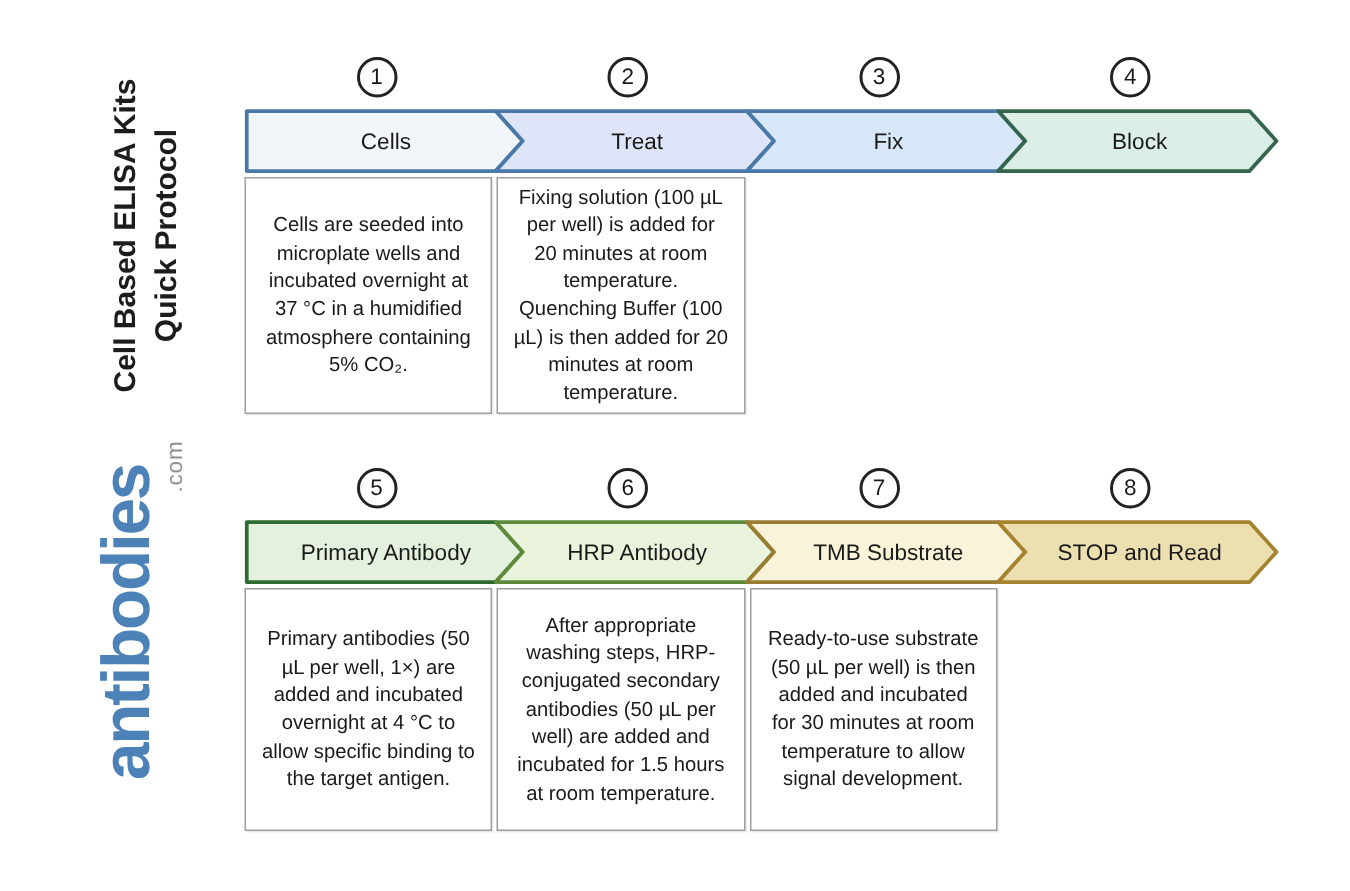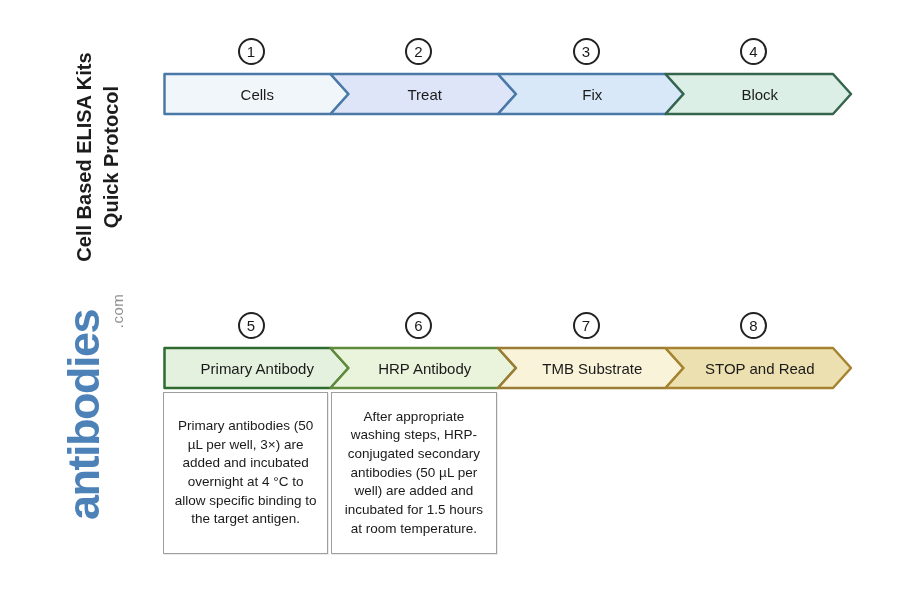--- a/index.html
+++ b/index.html
@@ -87,20 +87,26 @@
       <polygon stroke-width="2.5" stroke-linejoin="round" points="167.5,2 335,2 353,22 335,42 167.5,42 185.5,22" fill="#dfe5f8" stroke="#4a79a8"></polygon>
       <polygon stroke-width="2.5" stroke-linejoin="round" points="335,2 502.5,2 520.5,22 502.5,42 335,42 353,22" fill="#d9e8f9" stroke="#4a79a8"></polygon>
       <polygon stroke-width="2.5" stroke-linejoin="round" points="502.5,2 670,2 688,22 670,42 502.5,42 520.5,22" fill="#dcefe6" stroke="#35654c"></polygon>
       <text x="94.25" y="27.5" text-anchor="middle">Cells</text>
       <text x="261.75" y="27.5" text-anchor="middle">Treat</text>
       <text x="429.25" y="27.5" text-anchor="middle">Fix</text>
       <text x="596.75" y="27.5" text-anchor="middle">Block</text>
     </svg>
 
     <div class="boxes">
+      <div class="desc-box">
+        <p>Cells are seeded into microplate wells and incubated overnight at 37 °C in a humidified atmosphere containing 5% CO₂.</p>
+        </div>
+      <div class="desc-box">
+        <p>Fixing solution (100 µL per well) is added for 20 minutes at room temperature. Quenching Buffer (100 µL) is then added for 20 minutes at room temperature.</p>
+        </div>
     </div>
   </section>
 
   <section class="step-row row-2">
     <div class="circles">
       <div class="circle" style="left:74.5px">
         <span>5</span>
         </div>
       <div class="circle" style="left:242px">
         <span>6</span>
@@ -119,21 +125,24 @@
       <polygon stroke-width="2.5" stroke-linejoin="round" points="335,2 502.5,2 520.5,22 502.5,42 335,42 353,22" fill="#f8f3d9" stroke="#9a7c33"></polygon>
       <polygon stroke-width="2.5" stroke-linejoin="round" points="502.5,2 670,2 688,22 670,42 502.5,42 520.5,22" fill="#ecdfb0" stroke="#a5832f"></polygon>
       <text x="94.25" y="27.5" text-anchor="middle">Primary Antibody</text>
       <text x="261.75" y="27.5" text-anchor="middle">HRP Antibody</text>
       <text x="429.25" y="27.5" text-anchor="middle">TMB Substrate</text>
       <text x="596.75" y="27.5" text-anchor="middle">STOP and Read</text>
     </svg>
 
     <div class="boxes">
       <div class="desc-box">
-        <p>Primary antibodies (50 µL per well, 3×) are added and incubated overnight at 4 °C to allow specific binding to the target antigen.</p>
+        <p>Primary antibodies (50 µL per well, 1×) are added and incubated overnight at 4 °C to allow specific binding to the target antigen.</p>
         </div>
       <div class="desc-box">
         <p>After appropriate washing steps, HRP-conjugated secondary antibodies (50 µL per well) are added and incubated for 1.5 hours at room temperature.</p>
+        </div>
+      <div class="desc-box">
+        <p>Ready-to-use substrate (50 µL per well) is then added and incubated for 30 minutes at room temperature to allow signal development.</p>
         </div>
     </div>
   </section>
 
 </div>
 
 </body></html>

